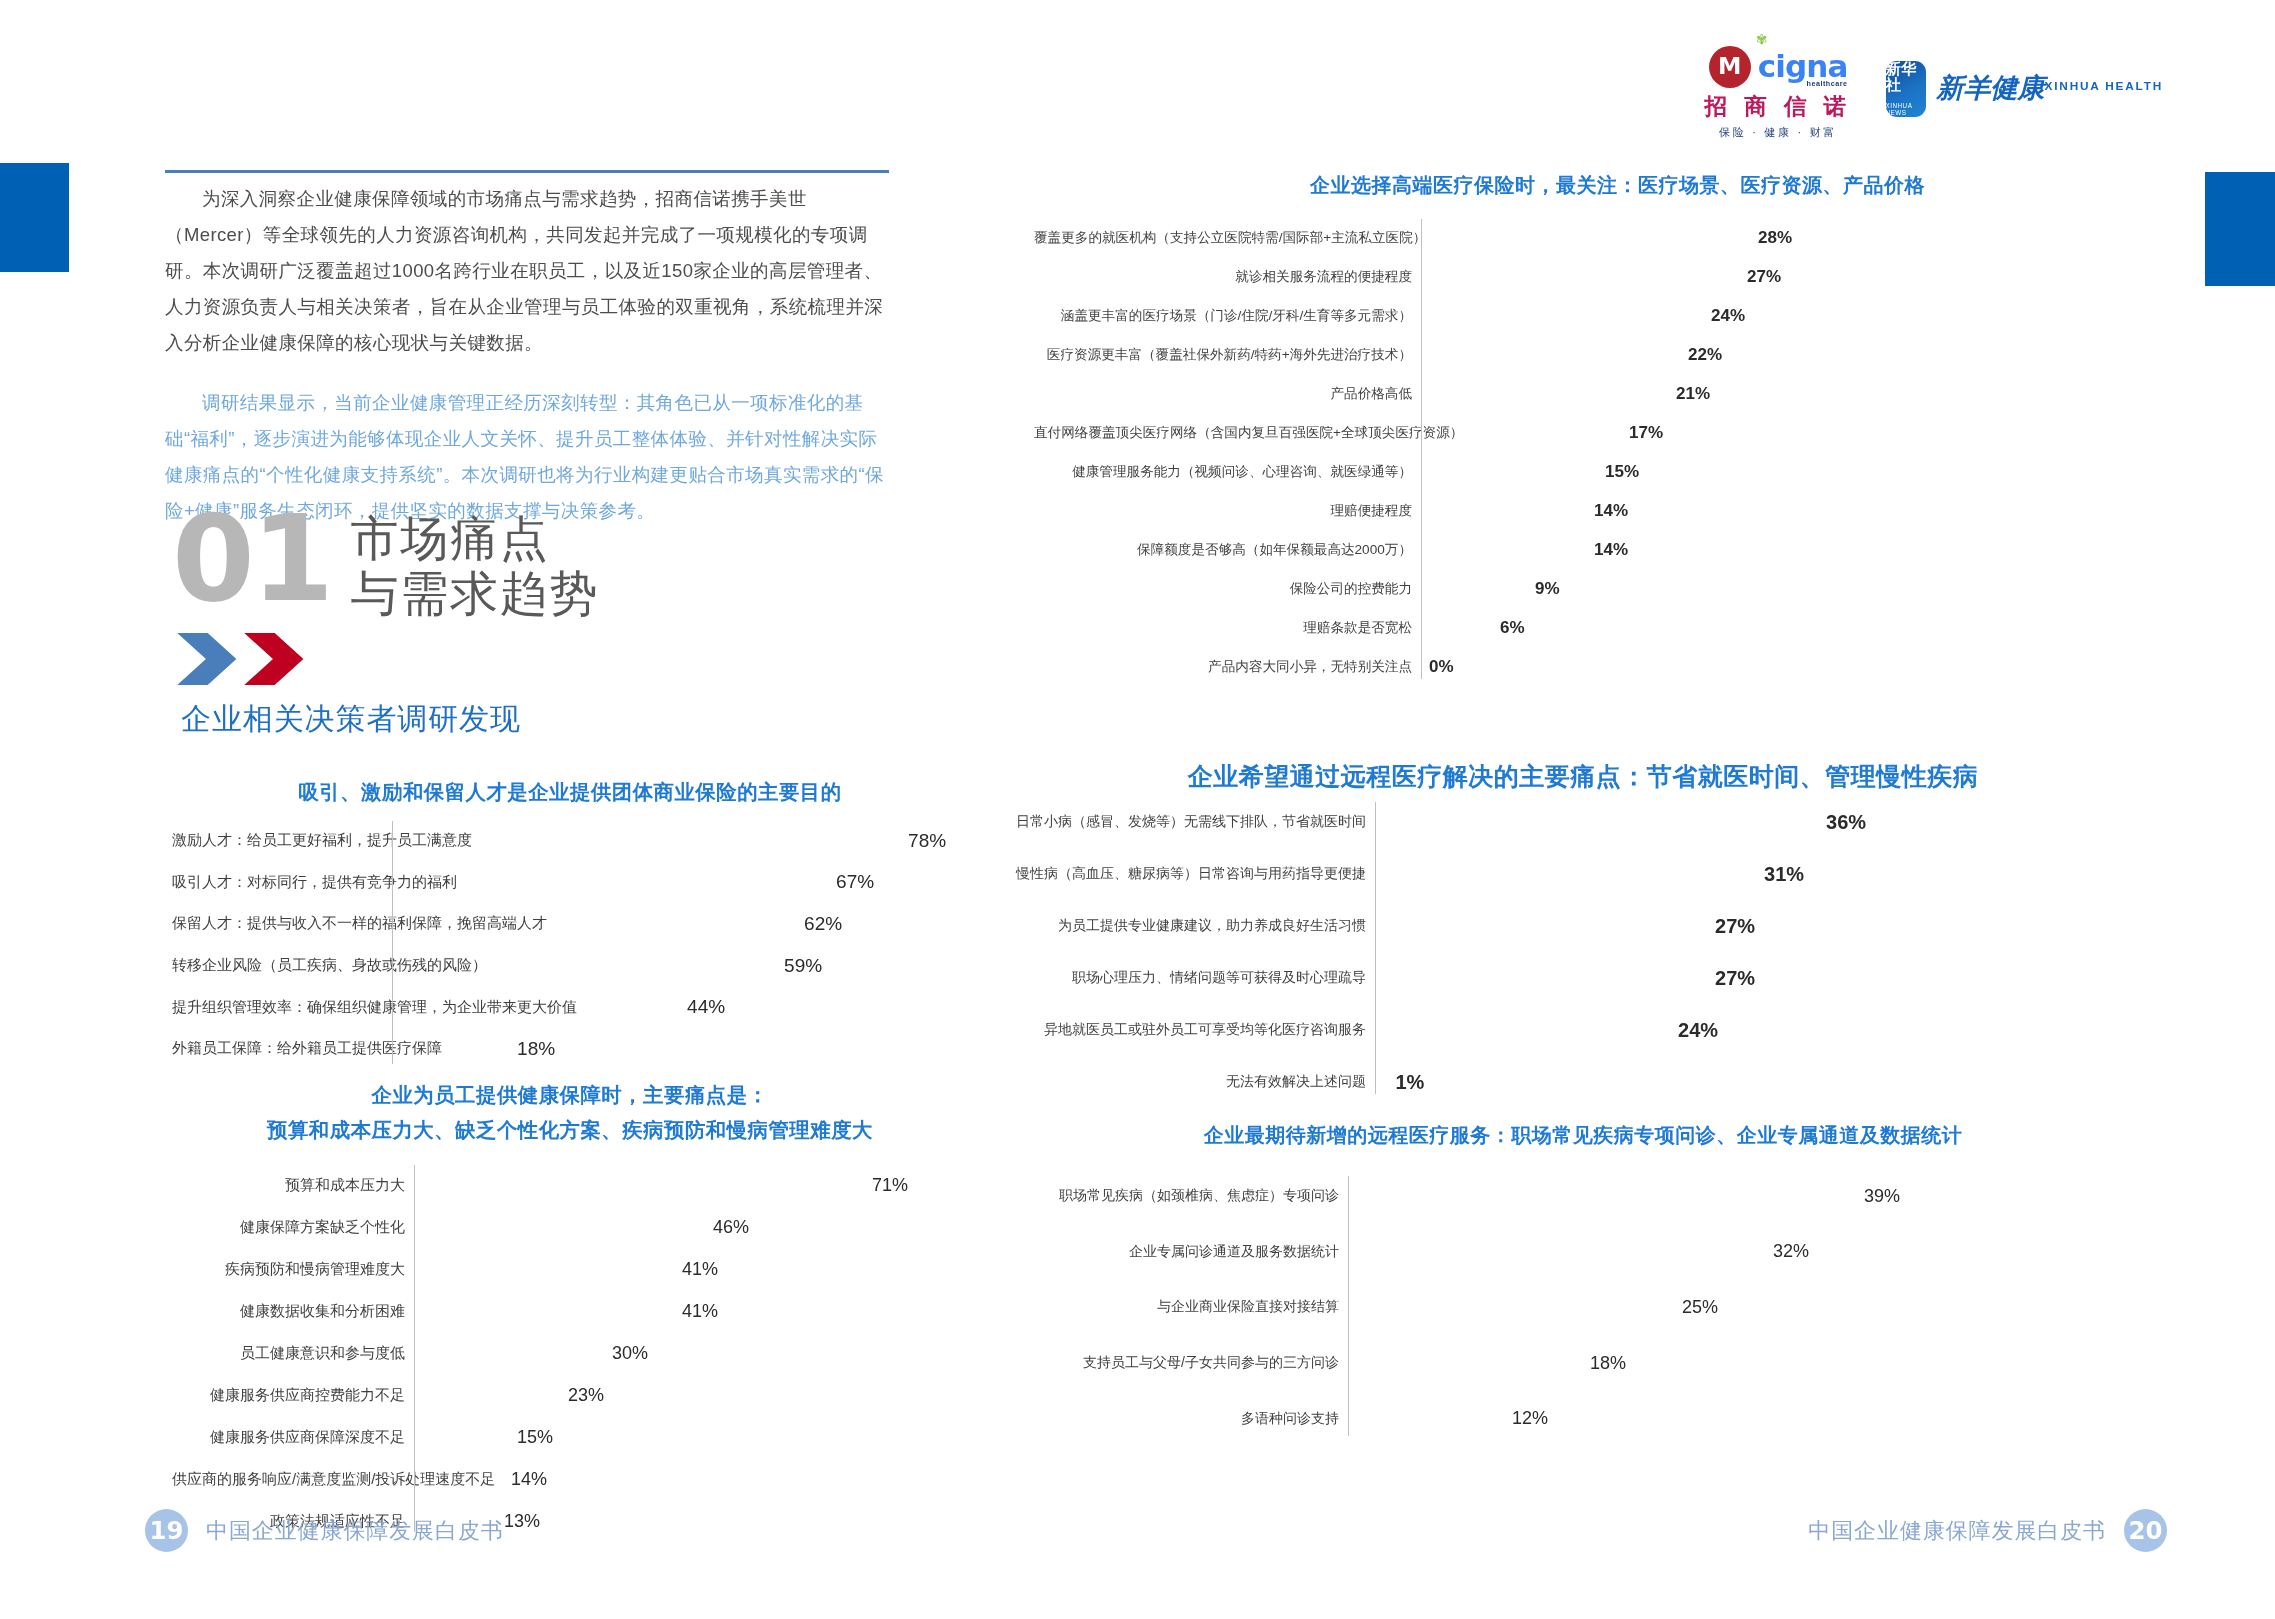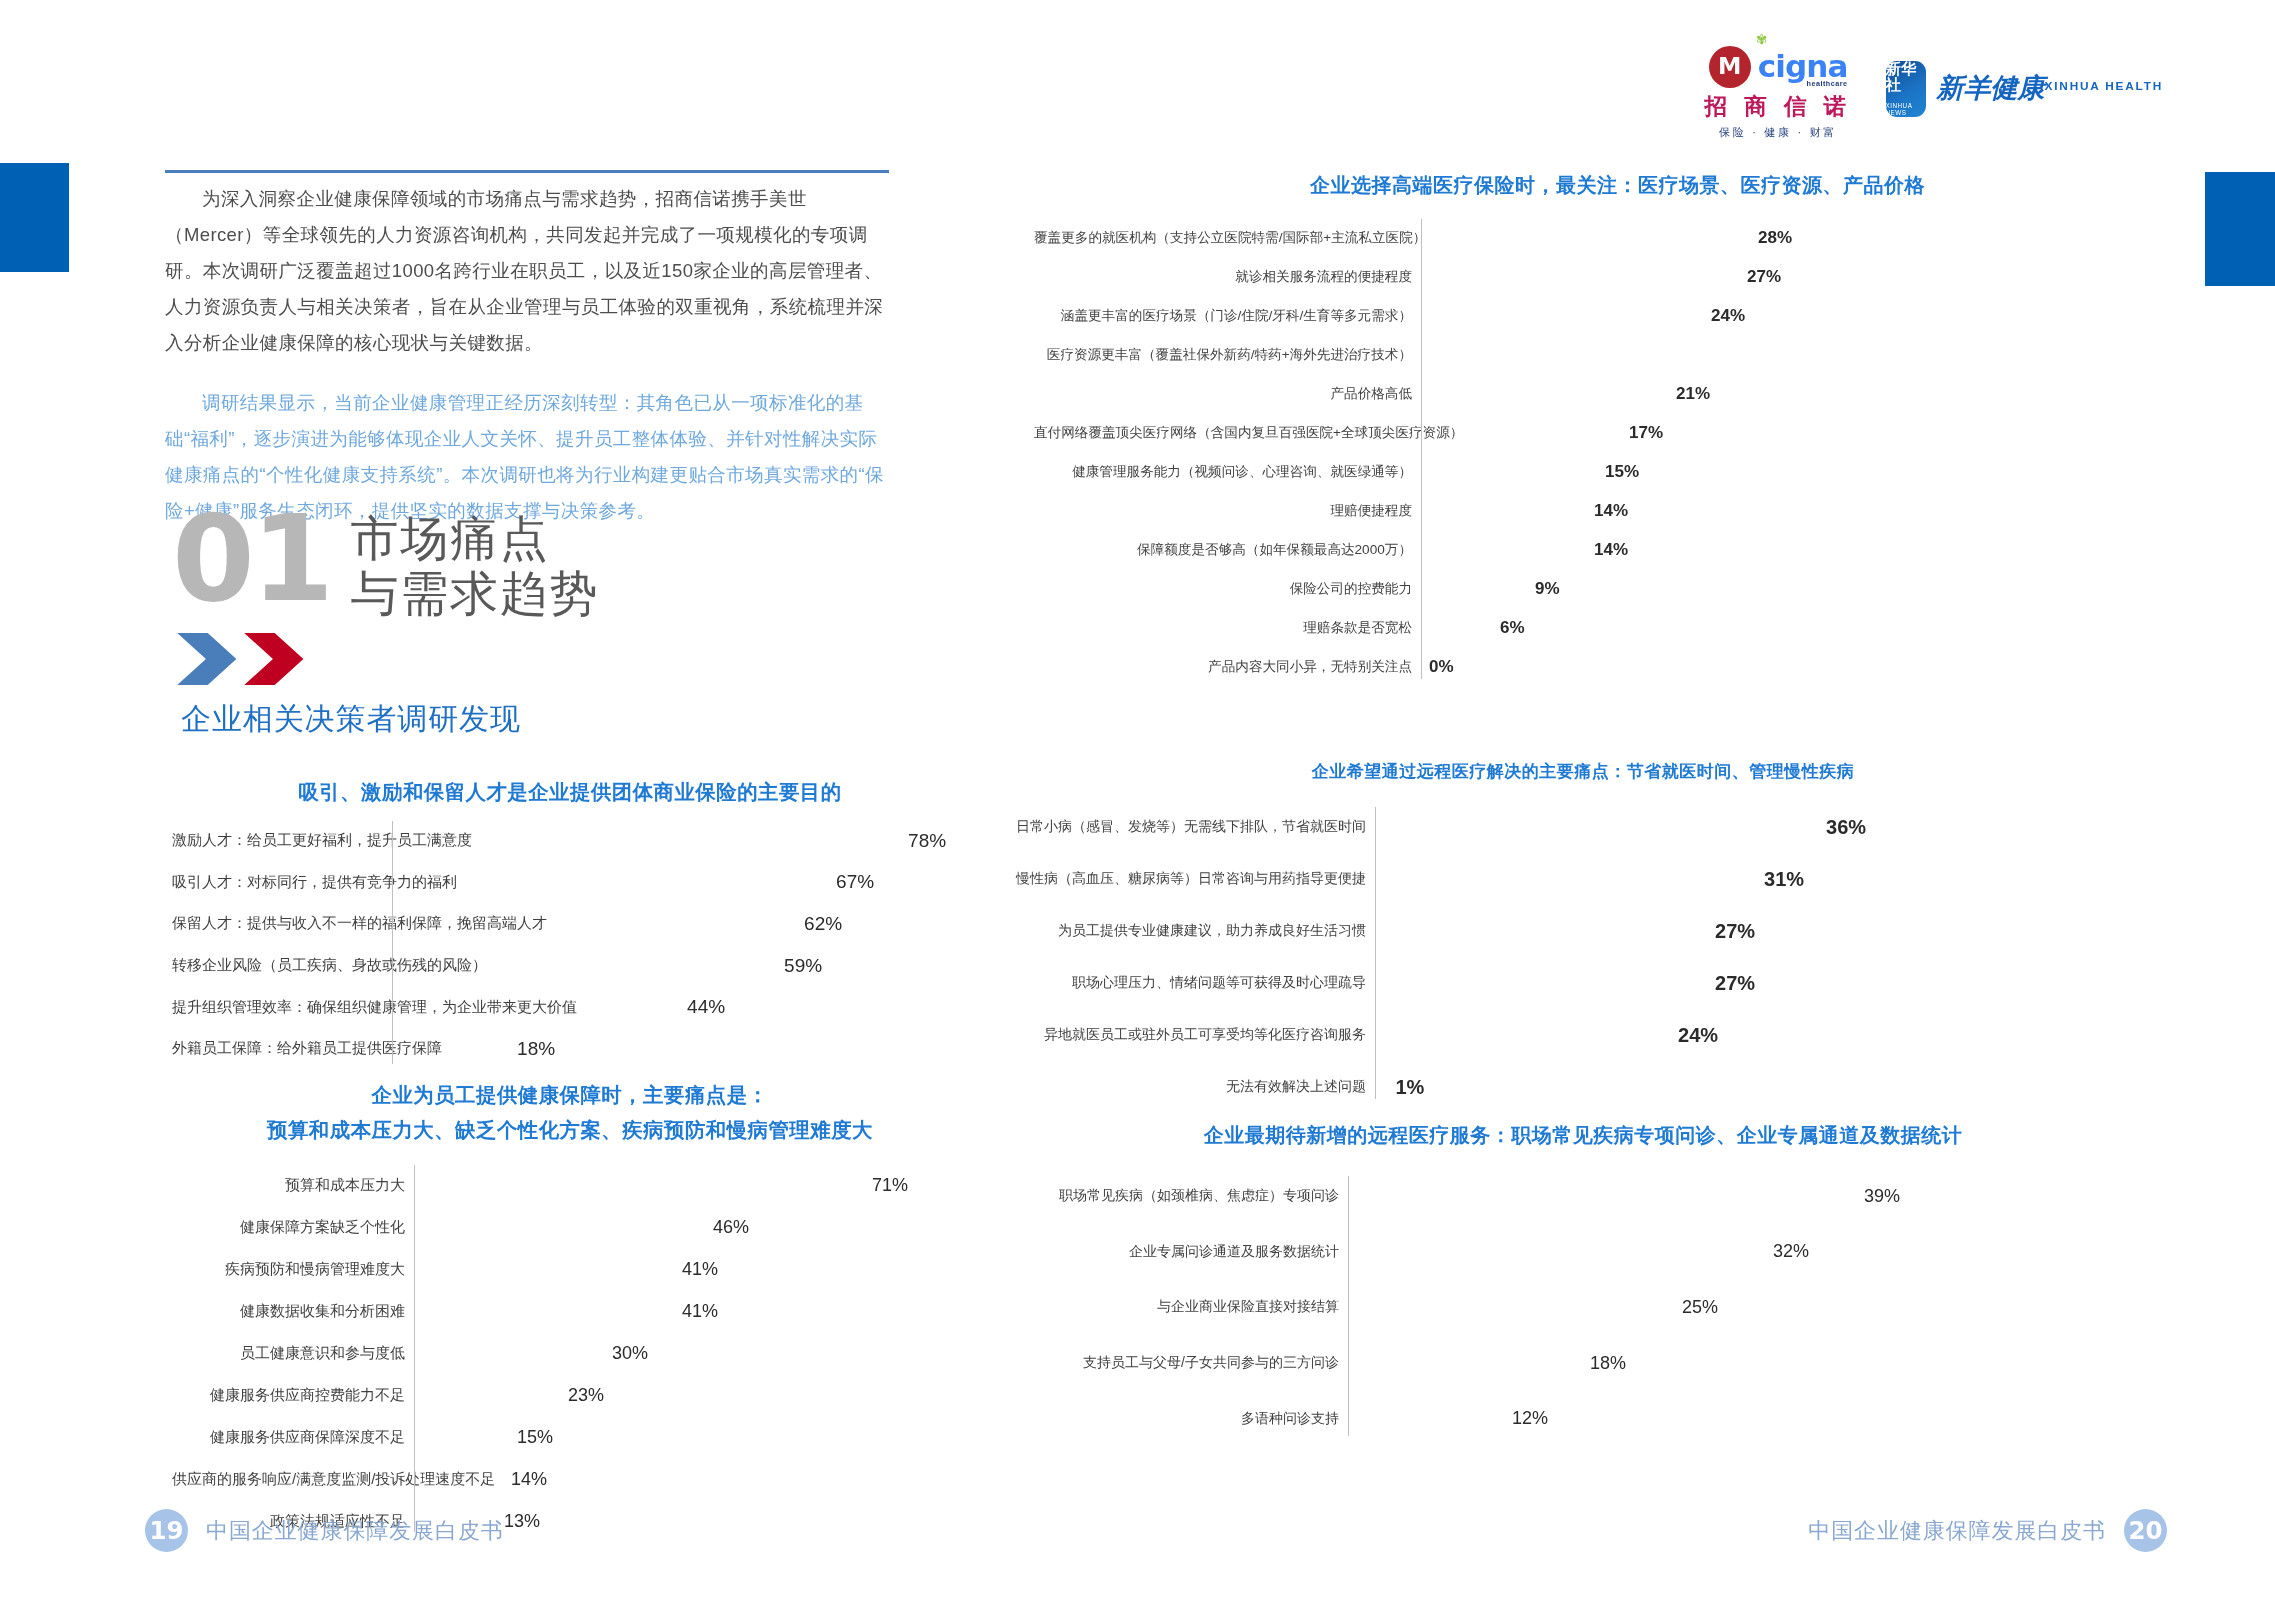--- a/index.html
+++ b/index.html
@@ -178,21 +178,21 @@
 
   
   #chart3 { left: 1034px; top: 172px; width: 1167px; }
   #chart3 .chart-title { font-size: 20px; margin-bottom: 29px; }
   #chart3 .row { height: 19px; margin-bottom: 20px; }
   #chart3 .row-label { width: 387px; font-size: 13.6px; }
   #chart3 .row-value { font-size: 17px; font-weight: bold; }
 
   
   #chart4 { left: 995px; top: 760px; width: 1176px; }
-  #chart4 .chart-title { font-size: 17px; margin-bottom: 33px; }
+  #chart4 .chart-title { font-size: 25px; margin-bottom: 18px; }
   #chart4 .row { height: 22px; margin-bottom: 30px; }
   #chart4 .row-label { width: 380px; font-size: 14px; }
   #chart4 .row-value { font-size: 20px; font-weight: bold; }
 
   
   #chart5 { left: 995px; top: 1122px; width: 1176px; }
   #chart5 .chart-title { font-size: 20px; margin-bottom: 36px; }
   #chart5 .row { height: 22.6px; margin-bottom: 33px; }
   #chart5 .row-label { width: 353px; font-size: 14px; }
   #chart5 .row-value { font-size: 18px; font-weight: normal; }
@@ -410,20 +410,24 @@
         </div>
         <div class="row">
           <div class="row-label">涵盖更丰富的医疗场景（门诊/住院/牙科/生育等多元需求）</div>
           <div class="row-bar-area">
             <div class="bar" style="background: rgb(74, 126, 187); width: 282px;"></div>
             <div class="row-value">24%</div>
           </div>
         </div>
         <div class="row">
           <div class="row-label">医疗资源更丰富（覆盖社保外新药/特药+海外先进治疗技术）</div>
+          <div class="row-bar-area">
+            <div class="bar" style="background: rgb(252, 230, 173); width: 259px;"></div>
+            <div class="row-value">22%</div>
+          </div>
         </div>
         <div class="row">
           <div class="row-label">产品价格高低</div>
           <div class="row-bar-area">
             <div class="bar" style="background: rgb(74, 126, 187); width: 247px;"></div>
             <div class="row-value">21%</div>
           </div>
         </div>
         <div class="row">
           <div class="row-label">直付网络覆盖顶尖医疗网络（含国内复旦百强医院+全球顶尖医疗资源）</div>

